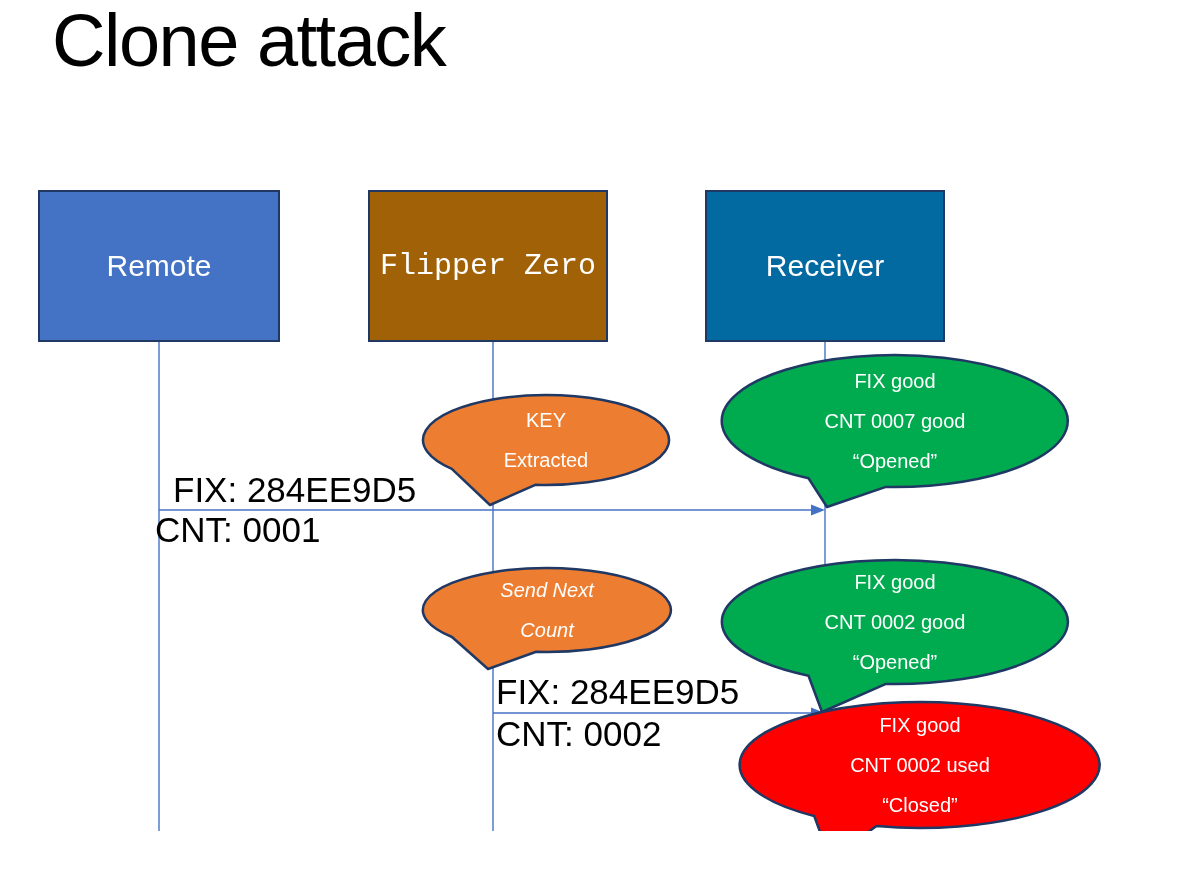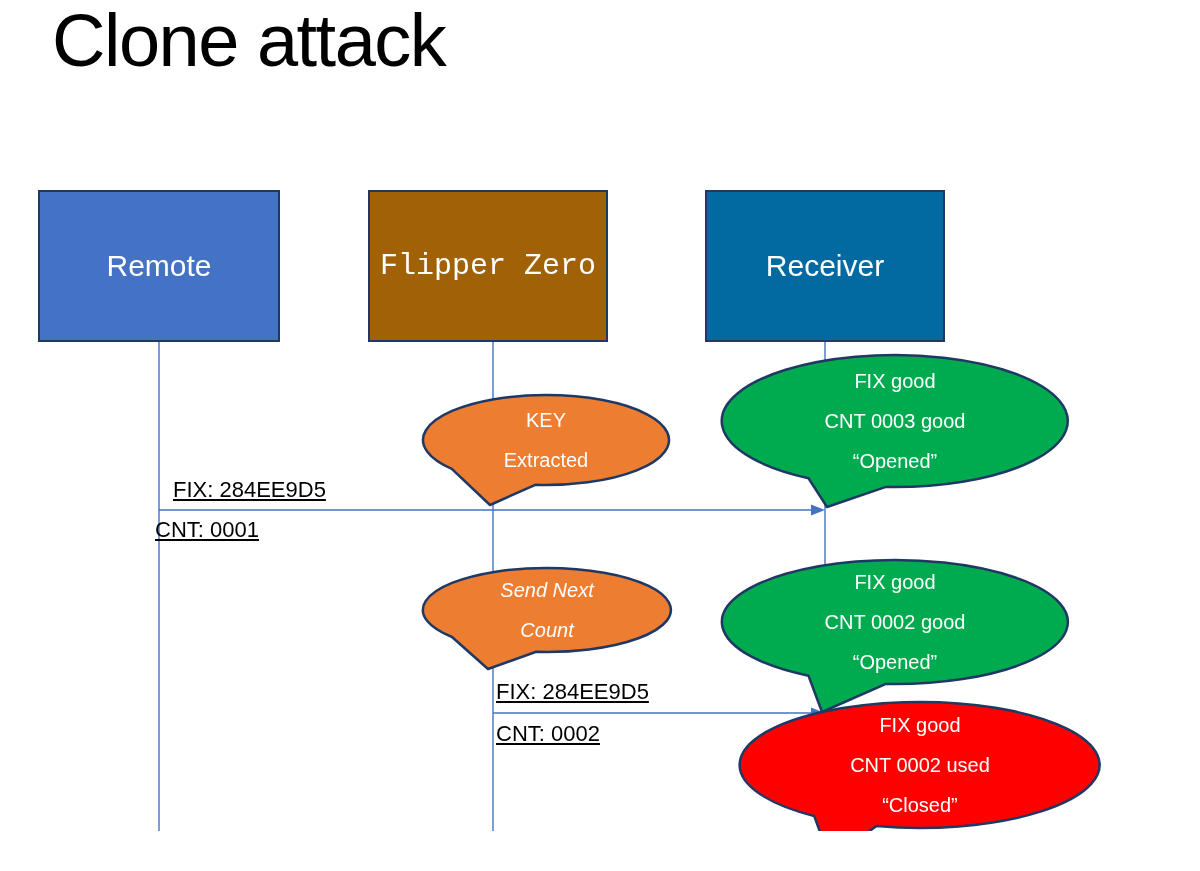--- a/index.html
+++ b/index.html
@@ -11,21 +11,21 @@
   .title{
     position:absolute;left:52px;top:4px;font-size:74px;line-height:1.0;
     font-weight:300;letter-spacing:-1.5px;color:#000;white-space:nowrap;
   }
   .actor{
     position:absolute;top:170px;height:152px;box-sizing:border-box;
     display:flex;align-items:center;justify-content:center;
     font-size:30px;line-height:1;margin-top:20px;
   }
   .msg{
-    position:absolute;font-size:22px;line-height:34px;color:#000;white-space:nowrap;text-decoration:underline;
+    position:absolute;font-size:35px;line-height:34px;color:#000;white-space:nowrap;
   }
   .callout-text{
     position:absolute;text-align:center;font-size:20px;line-height:40px;
     color:#fff;pointer-events:none;
   }
 </style>
 </head>
 <body>
 
 <div id="stage">
@@ -63,21 +63,21 @@
   <div class="msg" style="left: 155px; top: 513px; color: #000000;">CNT: 0001</div>
   <div class="msg" style="left: 496px; top: 675px; color: rgb(0, 0, 0);">FIX: 284EE9D5</div>
   <div class="msg" style="left: 496px; top: 717px; color: rgb(0, 0, 0);">CNT: 0002</div>
 
   <div class="callout-text" id="ct-0" style="left: 423px; width: 246px; top: 400px;">
     <div>KEY</div>
     <div>Extracted</div>
   </div>
   <div class="callout-text" id="ct-1" style="left: 722px; width: 346px; top: 361px;">
     <div>FIX good</div>
-    <div>CNT 0003 good</div>
+    <div>CNT 0007 good</div>
     <div>“Opened”</div>
   </div>
   <div class="callout-text" id="ct-2" style="left: 423px; width: 248px; top: 570px; font-style: italic;">
     <div>Send Next</div>
     <div>Count</div>
   </div>
   <div class="callout-text" id="ct-3" style="left: 722px; width: 346px; top: 562px;">
     <div>FIX good</div>
     <div>CNT 0002 good</div>
     <div>“Opened”</div>

